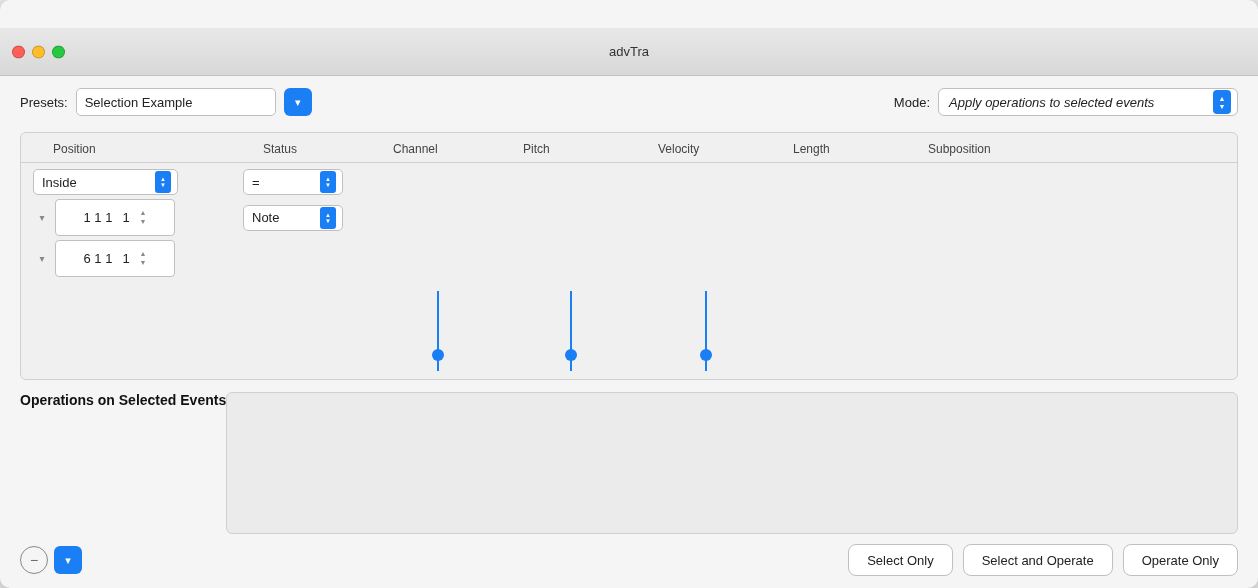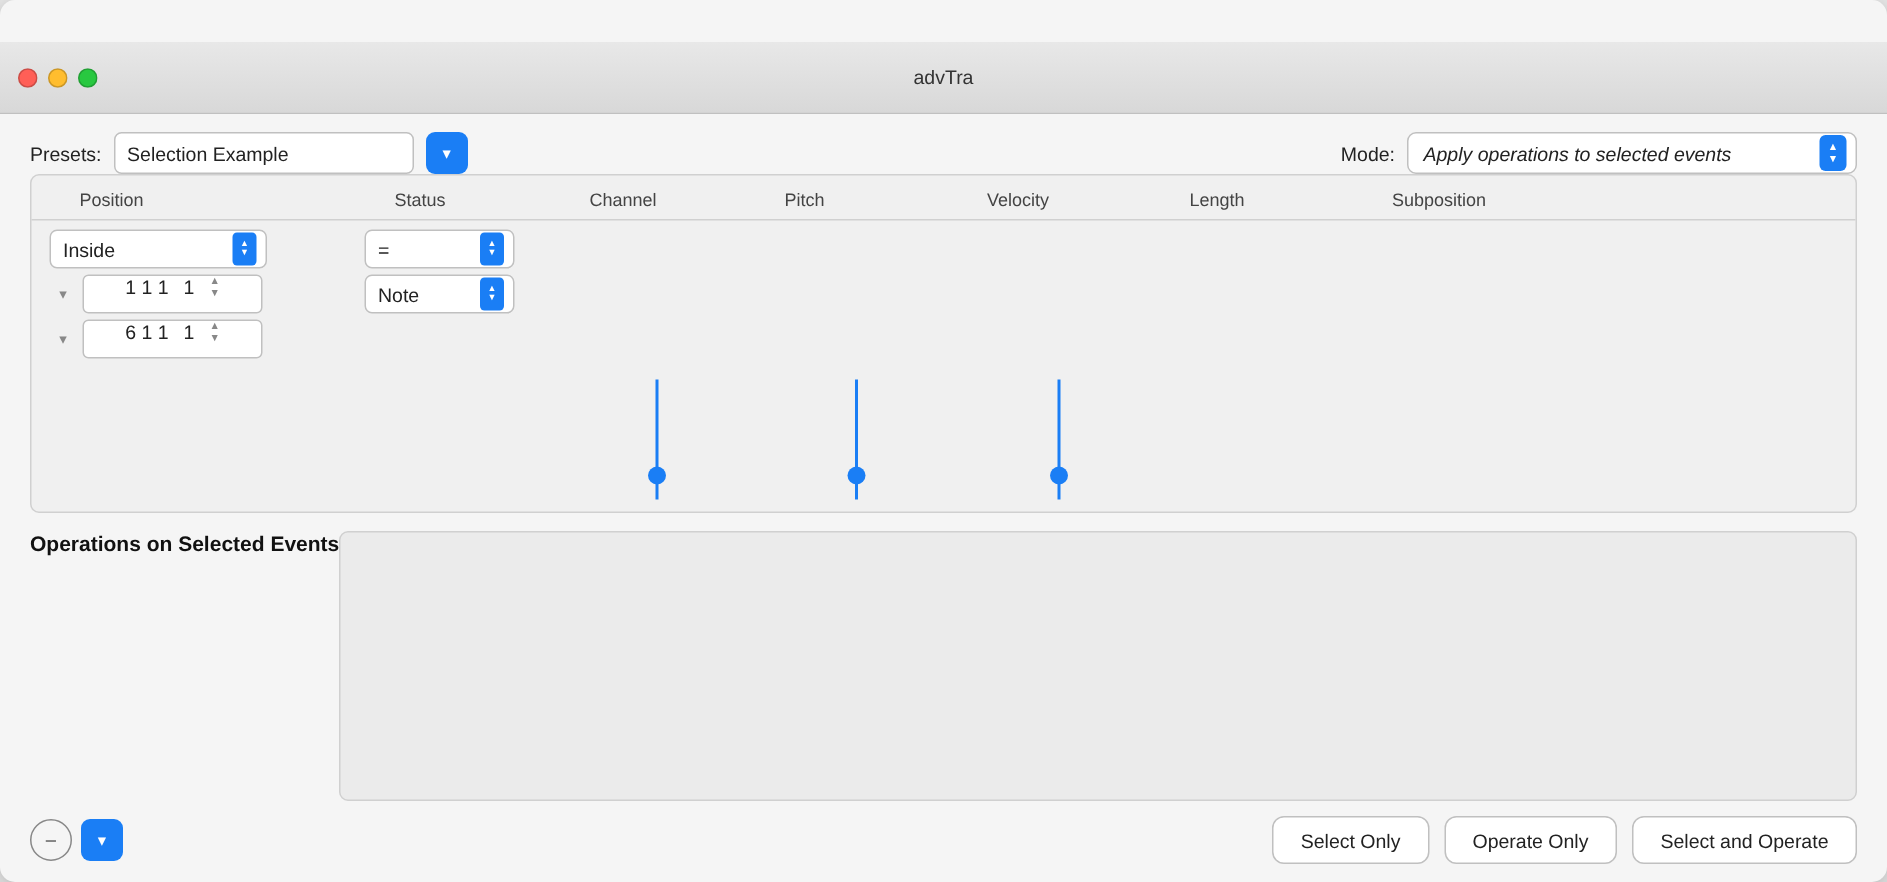--- a/index.html
+++ b/index.html
@@ -71,21 +71,21 @@
       flex-direction: column;
       padding: 12px 20px 12px 20px;
       overflow: hidden;
     }
 
     
     .top-bar {
       display: flex;
       align-items: flex-start;
       justify-content: space-between;
-      margin-bottom: 0;
+      margin-bottom: 16px;
     }
 
     .presets-group {
       display: flex;
       align-items: center;
       gap: 8px;
     }
 
     .presets-label {
       font-size: 13px;
@@ -272,23 +272,24 @@
       justify-content: center;
       cursor: pointer;
       color: #888;
       font-size: 10px;
     }
 
     .num-box {
       background: white;
       border: 1px solid #c0c0c0;
       border-radius: 4px;
-      height: 26px;
+      height: 37px;
       min-width: 120px;
       display: flex;
+      align-items: center;
       justify-content: center;
       gap: 10px;
       padding: 0 8px;
       font-size: 13px;
       color: #222;
     }
 
     .up-down-btn {
       display: flex;
       flex-direction: column;
@@ -555,19 +556,19 @@
         <button class="circle-minus-btn">
           <span>−</span>
         </button>
         <button class="blue-btn" style="border-radius:6px;">
           <span class="chevron-icon">▾</span>
         </button>
       </div>
 
       <div class="bottom-right">
         <button class="action-btn">Select Only</button>
+        <button class="action-btn">Select and Operate</button>
         <button class="action-btn">Operate Only</button>
-        <button class="action-btn">Select and Operate</button>
       </div>
     </div>
 
   </div>
 </div>
 
 </body></html>

